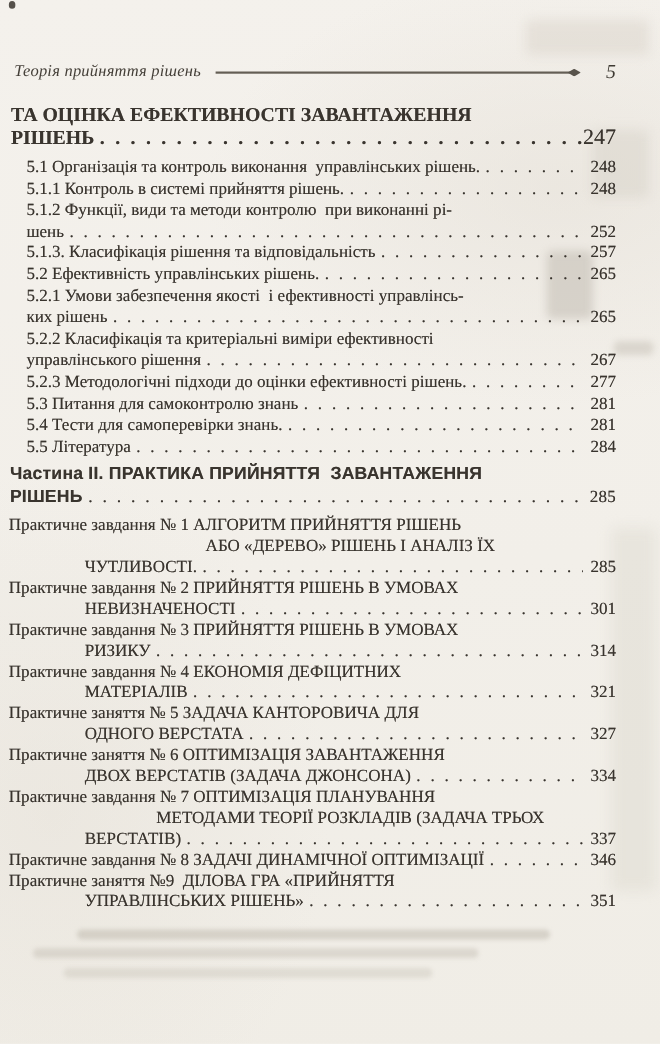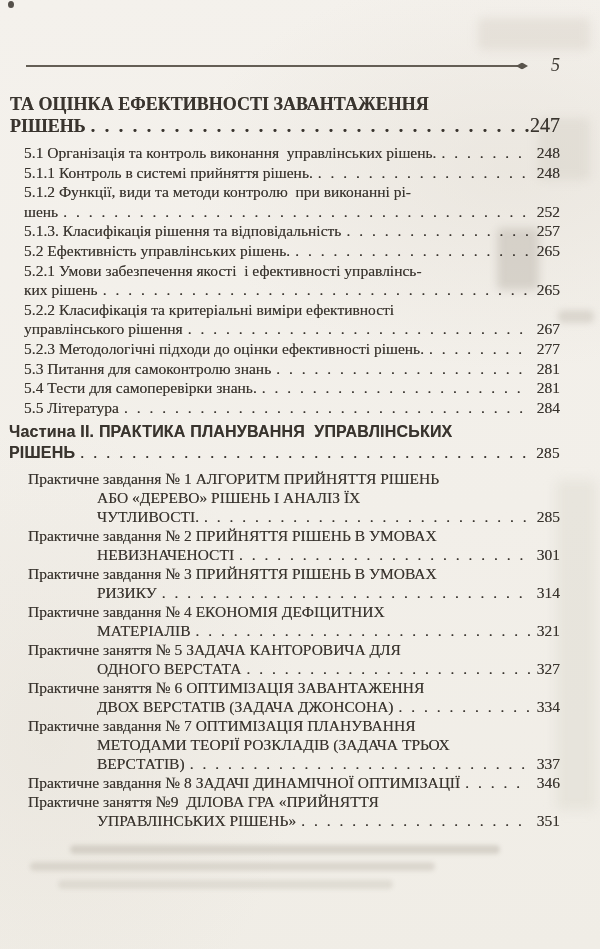--- a/index.html
+++ b/index.html
@@ -48,42 +48,43 @@
   .pg  { flex:0 0 auto; min-width:30px; text-align:right;
          font-family:"Liberation Serif", serif; font-weight:400; font-size:15.5px; }
 
   .chapter { font-weight:700; font-size:18px; line-height:21px; padding-left:10px; }
   .chapter .pg { font-size:20px; }
   .sub  { font-size:15.5px; line-height:19.6px; padding-left:24px; }
   .part { font-family:"Liberation Sans", sans-serif; font-weight:700;
           font-size:16px; line-height:21px; padding-left:9px; letter-spacing:0.2px; }
   .part .leader { font-family:"Liberation Serif", serif; font-weight:400; letter-spacing:2.5px; }
   .prac      { font-size:15.5px; line-height:19px; padding-left:8px; }
-  .prac-cont { font-size:15.5px; line-height:19px; padding-left:77px; }
+  .prac-cont { font-size:15.5px; line-height:19px; padding-left:77px;justify-content:center; }
 
   .sec-items { margin-top:6px; }
   .sec-part  { margin-top:4px; }
-  .sec-prac  { margin-top:6px;margin-left:20px; }
+  .sec-prac  { margin-top:6px; }
 </style>
 </head>
 <body>
 
 <div class="page">
 
   <div class="speck"></div>
   <div class="smudge s1"></div>
   <div class="smudge s2"></div>
   <div class="smudge s3"></div>
   <div class="smudge s4"></div>
   <div class="smudge s5"></div>
   <div class="smudge s6"></div>
   <div class="smudge s7"></div>
   <div class="smudge s8"></div>
 
   <div class="running-header">
+    <span class="rh-title">Теорія прийняття рішень</span>
     <span class="rh-rule">
       <i class="diamond"></i>
     </span>
     <span class="rh-num">5</span>
   </div>
 
   <div class="toc" id="toc-root">
       <div class="sec sec-chapter">
         <div class="row chapter">
           <span class="t">ТА ОЦІНКА ЕФЕКТИВНОСТІ ЗАВАНТАЖЕННЯ</span>
@@ -155,21 +156,21 @@
           <span class="pg">281</span>
         </div>
         <div class="row sub">
           <span class="t">5.5 Література</span>
           <span class="leader">. . . . . . . . . . . . . . . . . . . . . . . . . . . . . . . . . . . . . . . . . . . . . . . . . . . . . . . . . . . . . . . . . . . . . . . . . . . . . . . . . . . . . . . . . . </span>
           <span class="pg">284</span>
         </div>
       </div>
       <div class="sec sec-part">
         <div class="row part">
-          <span class="t">Частина II. ПРАКТИКА ПЛАНУВАННЯ  УПРАВЛІНСЬКИХ</span>
+          <span class="t">Частина II. ПРАКТИКА ПРИЙНЯТТЯ  ЗАВАНТАЖЕННЯ</span>
         </div>
         <div class="row part">
           <span class="t">РІШЕНЬ</span>
           <span class="leader">. . . . . . . . . . . . . . . . . . . . . . . . . . . . . . . . . . . . . . . . . . . . . . . . . . . . . . . . . . . . . . . . . . . . . . . . . . . . . . . . . . . . . . . . . . </span>
           <span class="pg">285</span>
         </div>
       </div>
       <div class="sec sec-prac">
         <div class="row prac">
           <span class="t">Практичне завдання № 1 АЛГОРИТМ ПРИЙНЯТТЯ РІШЕНЬ</span>

